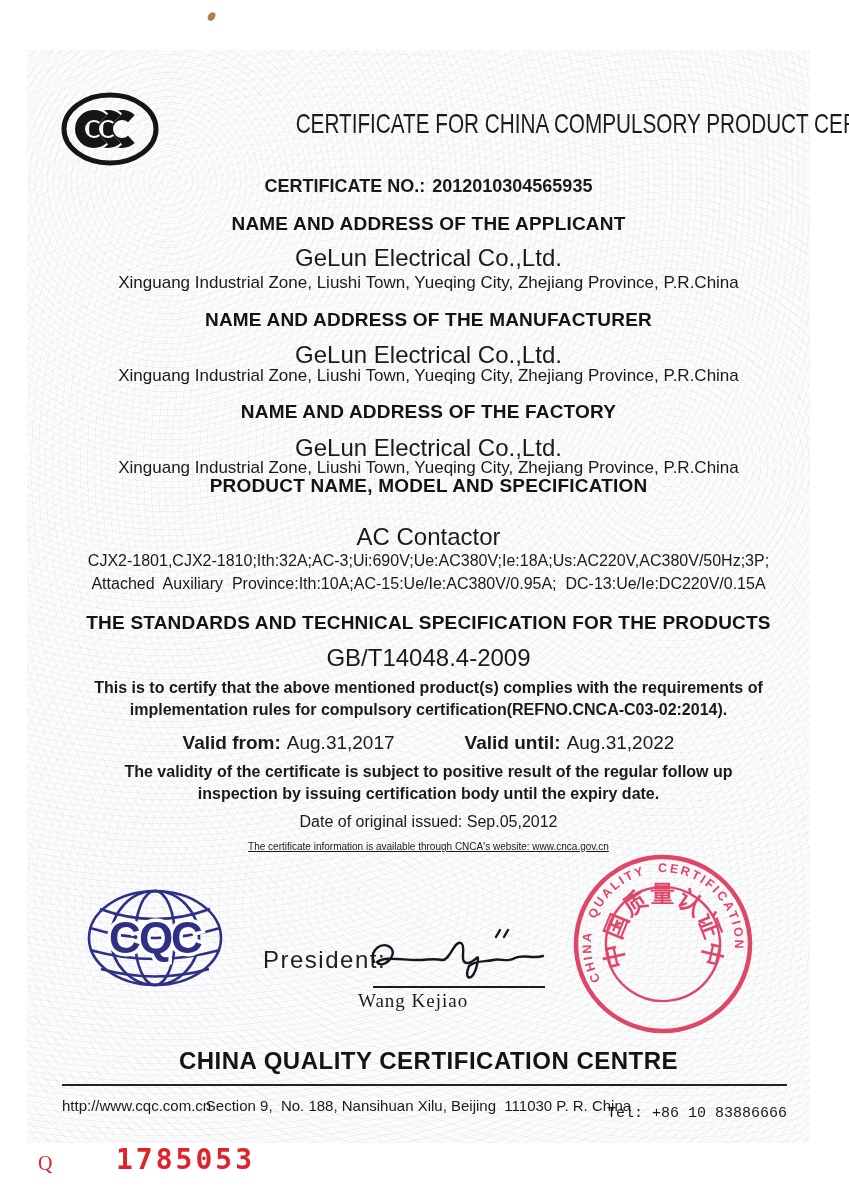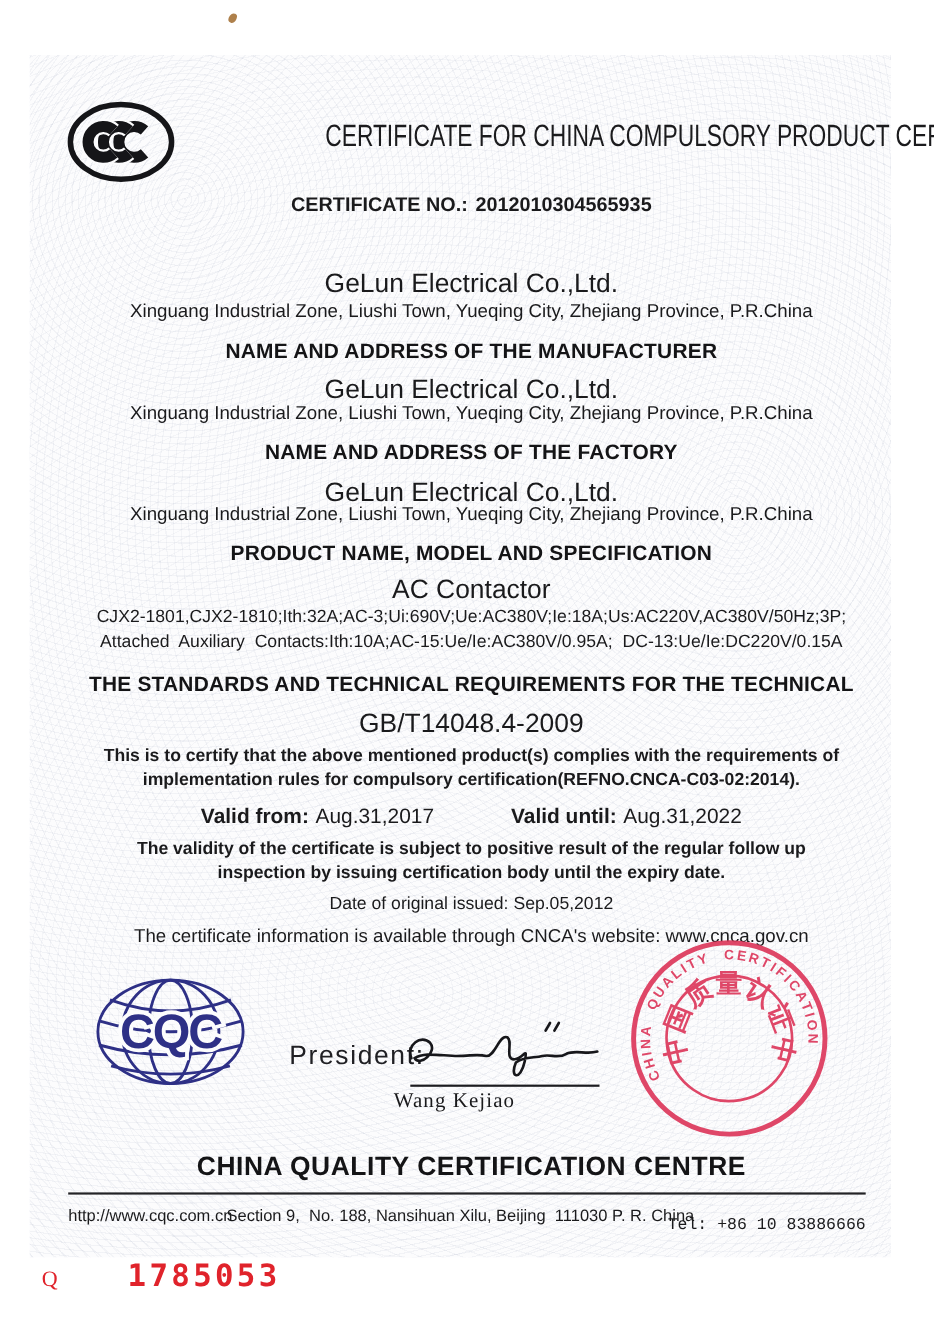--- a/index.html
+++ b/index.html
@@ -17,21 +17,21 @@
       repeating-radial-gradient(circle at 82% 38%, rgba(150,160,185,0.09) 0 1px, transparent 1px 7px),
       repeating-radial-gradient(circle at 45% 78%, rgba(150,160,185,0.08) 0 1px, transparent 1px 8px);
   }
   .line { position:absolute; left:20px; right:0; text-align:center; white-space:nowrap; }
   .h   { font-weight:bold; font-size:19px; letter-spacing:0.2px; color:#141416; }
   .v19 { font-size:24px; }
   .addr{ font-size:17px; }
   .spec{ font-size:16px; white-space:pre;text-align:center; }
   .b16 { font-size:16px; font-weight:bold; }
   .r16 { font-size:16px; }
-  .r15 { font-size:17px; }
+  .r15 { font-size:10px;text-decoration:underline; }
   .title-line { top:58px; left:150px; }
   .title-inner {
     display:inline-block; font-size:28px; letter-spacing:0;
     transform:scaleX(0.74); transform-origin:center; white-space:nowrap; color:#1b1b1d;
   }
   .certno { top:126px; font-weight:bold; font-size:18px; }
   .certno .val { padding-left:7px; }
   .validrow { top:682px; display:flex; justify-content:center; gap:70px; font-size:19px; }
   .validrow b { font-weight:bold; }
   .validrow .val { padding-left:6px; }
@@ -76,37 +76,38 @@
   </svg>
 
   <div class="line title-line">
     <span class="title-inner">CERTIFICATE FOR CHINA COMPULSORY PRODUCT CERTIFICATION</span>
   </div>
 
   <div class="line certno">
     <span>CERTIFICATE NO.:</span><span class="val">2012010304565935</span>
   </div>
 
+  <div class="line h" style="top:163px">NAME AND ADDRESS OF THE APPLICANT</div>
   <div class="line v19" style="top:194px">GeLun Electrical Co.,Ltd.</div>
   <div class="line addr" style="top:223px">Xinguang Industrial Zone, Liushi Town, Yueqing City, Zhejiang Province, P.R.China</div>
 
   <div class="line h" style="top:259px">NAME AND ADDRESS OF THE MANUFACTURER</div>
   <div class="line v19" style="top:291px">GeLun Electrical Co.,Ltd.</div>
   <div class="line addr" style="top:316px">Xinguang Industrial Zone, Liushi Town, Yueqing City, Zhejiang Province, P.R.China</div>
 
   <div class="line h" style="top:351px">NAME AND ADDRESS OF THE FACTORY</div>
   <div class="line v19" style="top:384px">GeLun Electrical Co.,Ltd.</div>
   <div class="line addr" style="top:408px">Xinguang Industrial Zone, Liushi Town, Yueqing City, Zhejiang Province, P.R.China</div>
 
-  <div class="line h" style="top:443px">PRODUCT NAME, MODEL AND SPECIFICATION</div>
+  <div class="line h" style="top:425px">PRODUCT NAME, MODEL AND SPECIFICATION</div>
   <div class="line v19" style="top:473px">AC Contactor</div>
   <div class="line spec" style="top:502px">CJX2-1801,CJX2-1810;Ith:32A;AC-3;Ui:690V;Ue:AC380V;Ie:18A;Us:AC220V,AC380V/50Hz;3P;</div>
-  <div class="line spec" style="top:525px">Attached  Auxiliary  Contacts:Ith:10A;AC-15:Ue/Ie:AC380V/0.95A;  DC-13:Ue/Ie:DC220V/0.15A</div>
+  <div class="line spec" style="top:525px">Attached  Auxiliary  Province:Ith:10A;AC-15:Ue/Ie:AC380V/0.95A;  DC-13:Ue/Ie:DC220V/0.15A</div>
 
-  <div class="line h" style="top:562px">THE STANDARDS AND TECHNICAL REQUIREMENTS FOR THE TECHNICAL</div>
+  <div class="line h" style="top:562px">THE STANDARDS AND TECHNICAL SPECIFICATION FOR THE PRODUCTS</div>
   <div class="line v19" style="top:594px">GB/T14048.4-2009</div>
 
   <div class="line b16" style="top:629px">This is to certify that the above mentioned product(s) complies with the requirements of</div>
   <div class="line b16" style="top:651px">implementation rules for compulsory certification(REFNO.CNCA-C03-02:2014).</div>
 
   <div class="line validrow">
     <span><b>Valid from:</b><span class="val">Aug.31,2017</span></span>
     <span><b>Valid until:</b><span class="val">Aug.31,2022</span></span>
   </div>
 

